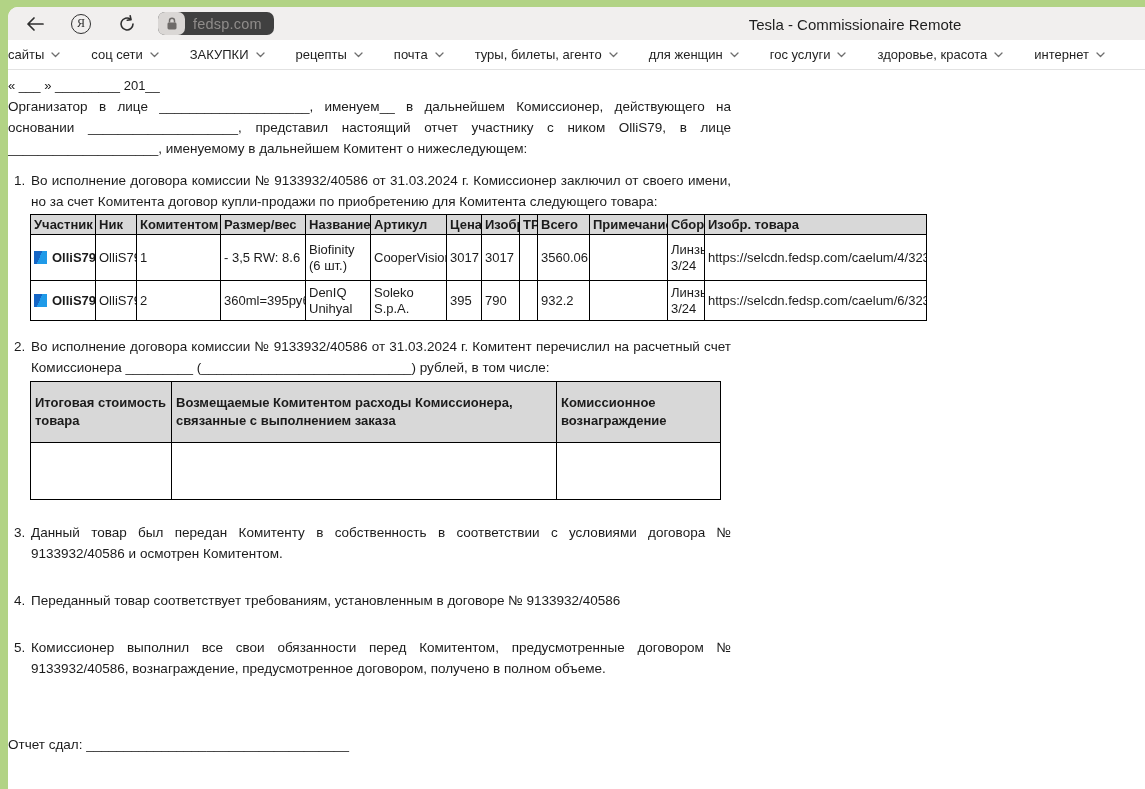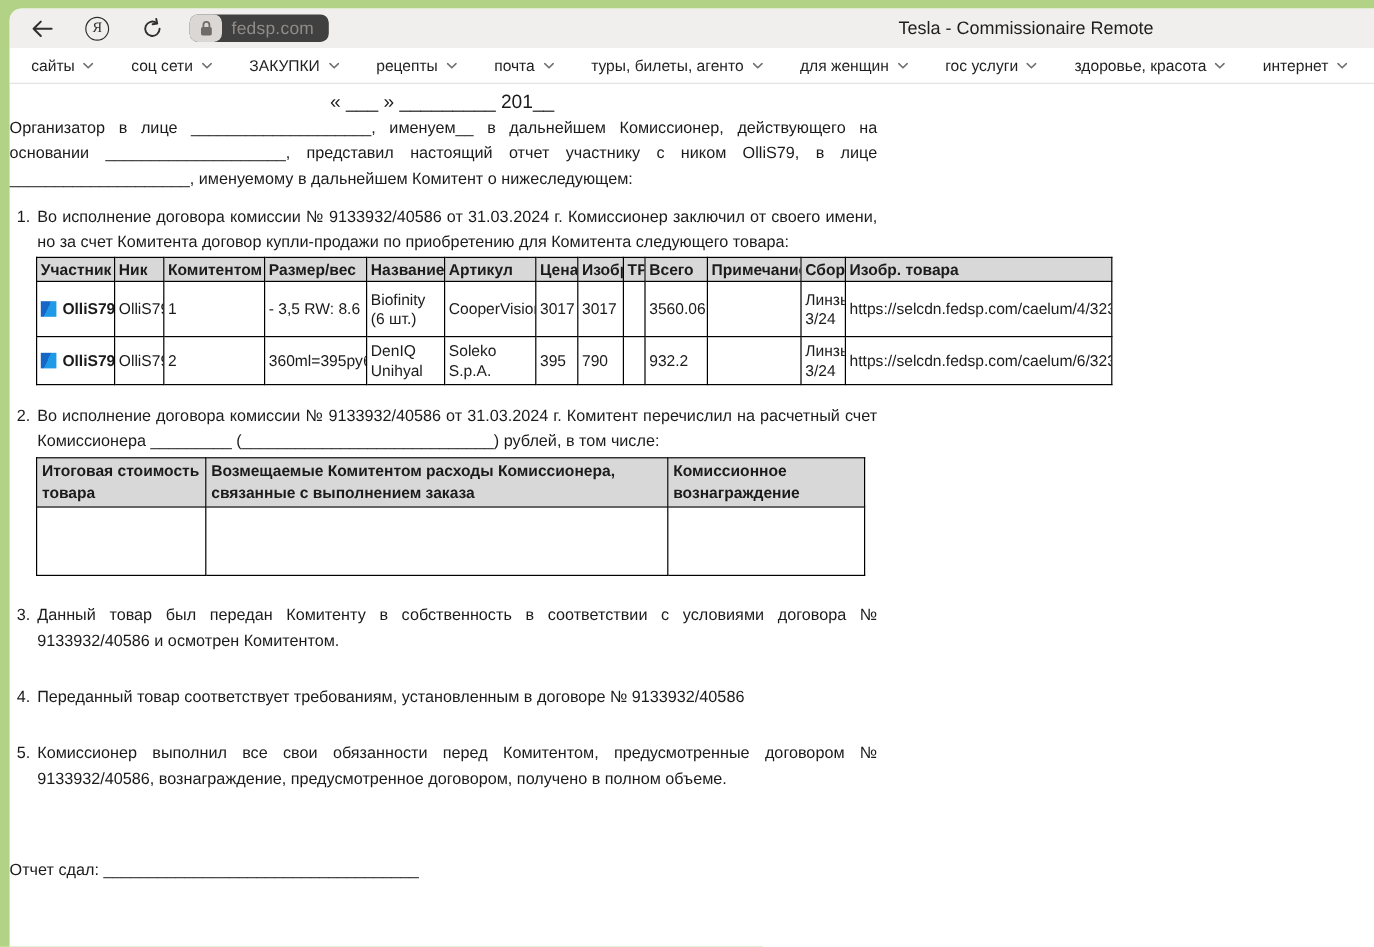--- a/index.html
+++ b/index.html
@@ -42,30 +42,30 @@
   }
   .url-text { font-size: 14.5px; color: #8f8c8a; margin-left: 8px; letter-spacing: .2px; }
   .win-title {
     position: absolute; left: 847px; top: 50%;
     transform: translate(-50%,-50%);
     font-size: 15px; color: #1e1e1e; white-space: nowrap;
   }
   
   .bookmarks {
     height: 30px; background: #fff; border-bottom: 1px solid #e2e2e2;
-    display: flex; padding-left: 18px;
+    display: flex; 
     white-space: nowrap; overflow: hidden;
   }
   .bm-item { display: inline-flex; align-items: center; font-size: 13px; color: #1f1f1f;
     margin-right: 31px; cursor: pointer; }
   .bm-item .chev { margin-left: 7px; display: inline-flex; }
   
   .docwrap { padding-top: 5px; color: #1b1b1b; font-size: 13.5px; line-height: 21px; }
   .doc-col { width: 723px; }
-  .date-line { text-align: center; font-size: 16px; padding-right: 2px; }
+  .date-line { text-align: left; font-size: 13px; padding-right: 2px; }
   .doc-title { text-align: center; font-size: 22px; line-height: 26px; font-weight: bold;
     margin-top: 8px; color: #1a1a1a; }
   .intro1 { margin-top: 13px; }
   .intro2 { text-align: justify; }
   .li { display: flex; width: 723px; }
   .li .num { width: 23px; flex: 0 0 23px; padding-left: 6px; }
   .li .litext { flex: 1; text-align: justify; }
   .li1 { margin-top: 11px; }
   .li2 { margin-top: 15px; }
   .li3 { margin-top: 22px; }
@@ -79,21 +79,21 @@
   .t1 { margin: 2px 0 0 22px; width: 897px; }
   .t1 th { height: 20px; }
   .t1 .r1 td { height: 46px; }
   .t1 .r2 td { height: 40px; }
   .participant { display: flex; align-items: center; font-weight: bold; }
   .avatar {
     width: 13px; height: 13px; flex: 0 0 13px; margin-right: 5px;
     background: linear-gradient(115deg,#1666c5 45%,#1f9ae8 45%);
   }
   .t2 { margin: 3px 0 0 22px; width: 691px; }
-  .t2 th { white-space: normal; vertical-align: top; padding: 2px 4px; height: 37px;
+  .t2 th { white-space: normal; vertical-align: top; padding: 12px 4px; height: 37px;
     line-height: 18px; margin-top: 20px; }
   .t2 td { height: 57px; }
   .sig { font-size: 13.5px; }
   .sig1 { margin-top: 55px; }
   svg { display: block; }
 </style>
 </head>
 <body>
 
 <div class="window">

